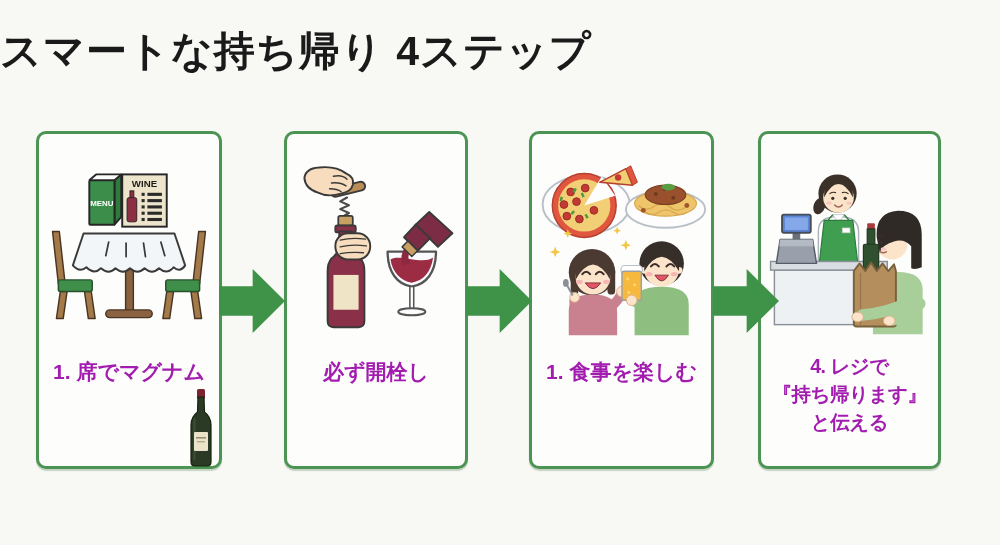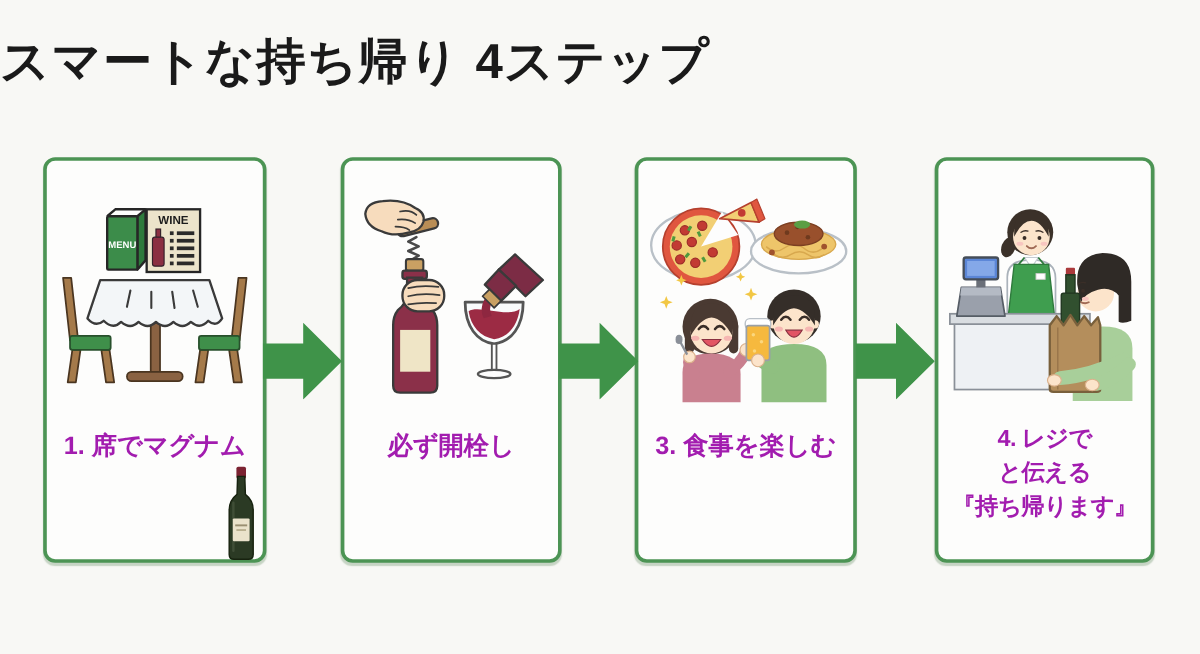--- a/index.html
+++ b/index.html
@@ -14,21 +14,21 @@
     letter-spacing:1px; margin:0;
   }
   .panel {
     position:absolute; top:131px; height:338px; box-sizing:border-box;
     background:#fdfdfc; border:3px solid #4c9454; border-radius:10px;
     box-shadow:0 2px 1px rgba(70,120,70,0.28);
   }
   .p1 { left:36px;  width:186px; }
   .p2 { left:284px; width:184px; }
   .p3 { left:529px; width:185px; }
-  .p4 { left:779px; width:183px; }
+  .p4 { left:758px; width:183px; }
   .arrow { position:absolute; top:269px; width:66px; height:64px; z-index:5; }
   .a1 { left:219px; } .a2 { left:466px; } .a3 { left:713px; }
   .scene { position:absolute; left:0; width:100%; }
   .caption {
     position:absolute; left:0; width:100%; text-align:center;
     font-weight:700; color:#a21caf; z-index:3;
   }
   .p1 .caption, .p2 .caption, .p3 .caption { top:224px; font-size:21px; line-height:28px; }
   .p4 .caption { top:218px; font-size:19.5px; line-height:28px; letter-spacing:-0.5px; }
   .bottle-photo { position:absolute; left:146px; top:254px; z-index:2; }
@@ -222,21 +222,21 @@
         <rect x="92" y="112" width="22" height="9" rx="4" fill="#ffffff" stroke="#b9c0c7" stroke-width="1.2"></rect>
         <rect x="93" y="118" width="20" height="30" rx="2" fill="#f6b93e" stroke="#9aa0a6" stroke-width="1.5"></rect>
         <circle cx="99" cy="126" r="1.5" fill="#fbd77e"></circle>
           <circle cx="106" cy="132" r="1.5" fill="#fbd77e"></circle>
           <circle cx="100" cy="140" r="1.5" fill="#fbd77e"></circle>
       </g>
       <circle cx="103" cy="148" r="5.5" fill="#fce4cb" stroke="#dbb18c" stroke-width="1"></circle>
     </g>
   </svg>
   <div class="caption">
-    <div>3. 食事を楽しむ</div>
+    <div>1. 食事を楽しむ</div>
   </div>
 </section>
 
 <section class="panel p4">
   <svg class="scene" style="top:20px" width="185" height="192" viewBox="0 0 185 192">
 
     <g>
       <ellipse cx="61" cy="50" rx="6" ry="9" fill="#3b3129" transform="rotate(20 61 50)"></ellipse>
       <circle cx="80" cy="37" r="20" fill="#3b3129"></circle>
       <circle cx="81" cy="41" r="16" fill="#fce4cb"></circle>
@@ -285,22 +285,22 @@
         <line x1="104" y1="120" x2="104" y2="174" stroke="#97744a" stroke-width="1.2"></line>
       </g>
       <path d="M162,148 Q132,162 106,164" stroke="#a8cf9a" stroke-width="12" fill="none" stroke-linecap="round"></path>
       <ellipse cx="101" cy="166" rx="6" ry="5" fill="#fce4cb" stroke="#dbb18c" stroke-width="1"></ellipse>
       <path d="M166,152 Q152,166 138,169" stroke="#a8cf9a" stroke-width="12" fill="none" stroke-linecap="round"></path>
       <ellipse cx="134" cy="170" rx="6" ry="5" fill="#fce4cb" stroke="#dbb18c" stroke-width="1"></ellipse>
     </g>
   </svg>
   <div class="caption">
     <div>4. レジで</div>
+    <div>『持ち帰ります』</div>
     <div>と伝える</div>
-    <div>『持ち帰ります』</div>
   </div>
 </section>
 
 <svg class="arrow a1" viewBox="0 0 100 100" preserveAspectRatio="none">
   <polygon points="0,27 51,27 51,0 100,50 51,100 51,73 0,73" fill="#3f9349"></polygon>
 </svg>
 <svg class="arrow a2" viewBox="0 0 100 100" preserveAspectRatio="none">
   <polygon points="0,27 51,27 51,0 100,50 51,100 51,73 0,73" fill="#3f9349"></polygon>
 </svg>
 <svg class="arrow a3" viewBox="0 0 100 100" preserveAspectRatio="none">

